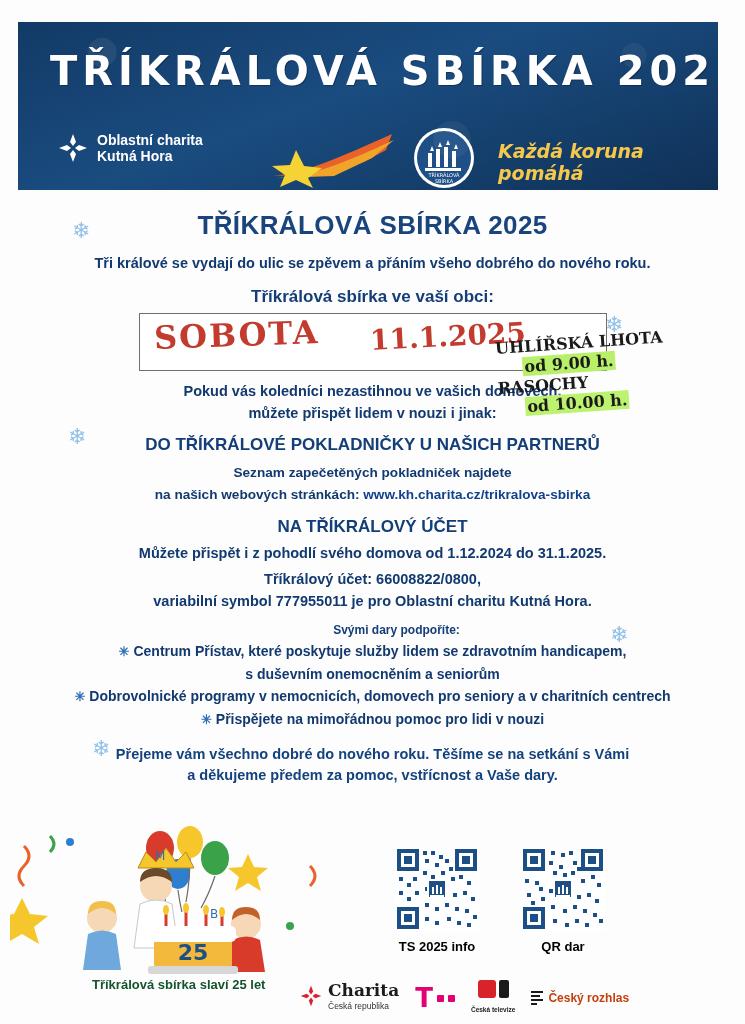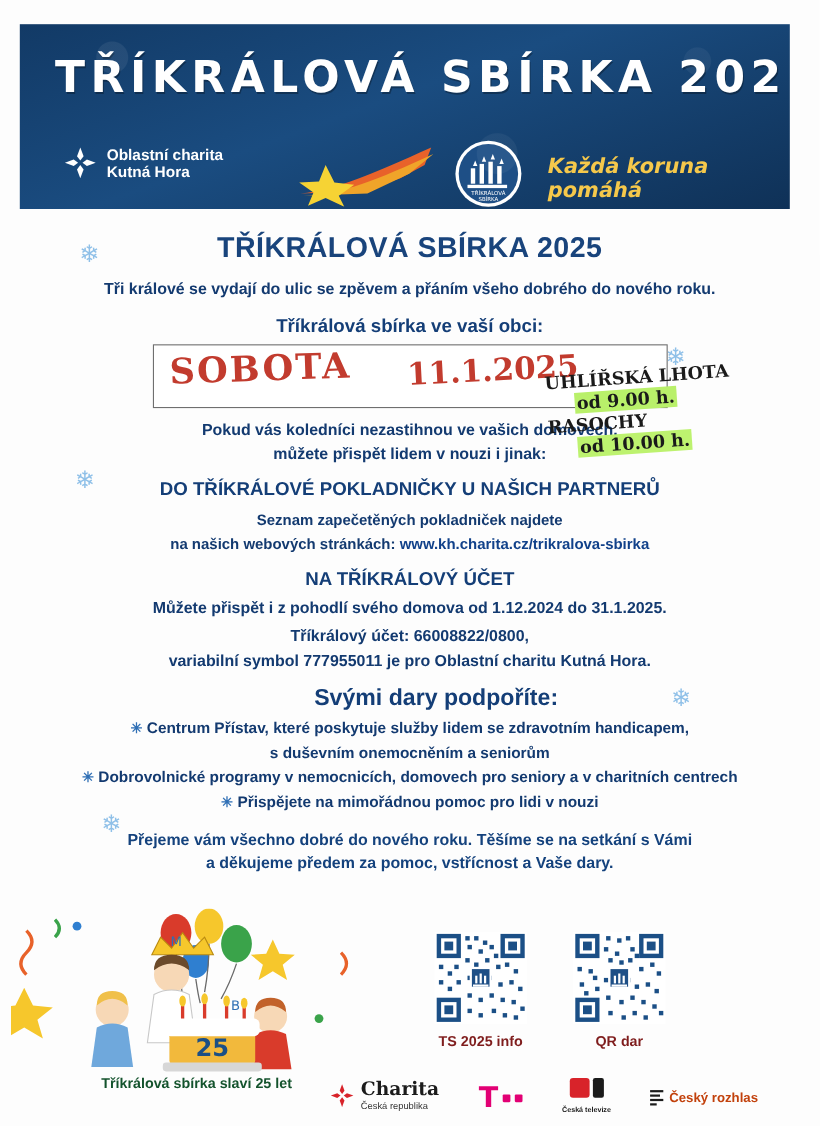--- a/index.html
+++ b/index.html
@@ -159,25 +159,25 @@
   }
   .qr-wrap{
     position:absolute;left:395px;bottom:70px;
     display:flex;gap:42px;
   }
   .qr-item{text-align:center;}
   .qr-code{
     width:84px;height:84px;position:relative;background:#fff;
   }
   .qr-label{
-    margin-top:8px;font-size:13px;font-weight:700;color:#7f1d1d;
+    margin-top:8px;font-size:13px;font-weight:700;color:#000000;
   }
   .partners{
     position:absolute;left:300px;bottom:8px;
-    display:flex;align-items:center;gap:36px;
+    display:flex;align-items:center;gap:16px;
   }
   .charita-cr{display:flex;align-items:center;gap:6px;}
   .charita-cr .txt{line-height:13px;}
   .charita-cr .txt .b{font-size:17px;font-weight:700;color:#1b1b1b;font-family:"DejaVu Serif",serif;}
   .charita-cr .txt .s{font-size:8.5px;color:#333;}
   .tmob{display:flex;align-items:center;gap:4px;}
   .tmob .t{color:#e20074;font-size:26px;font-weight:700;font-family:"DejaVu Sans",sans-serif;}
   .tmob .dot{width:7px;height:7px;background:#e20074;border-radius:1px;}
   .ctv{text-align:center;}
   .ctv .sq{display:flex;gap:3px;align-items:center;justify-content:center;}
@@ -276,21 +276,21 @@
     <div class="p small">
       <span>na našich webových stránkách: </span><span class="link">www.kh.charita.cz/trikralova-sbirka</span>
     </div>
 
     <div class="h3" style="margin-top:12px;font-size:17px;">NA TŘÍKRÁLOVÝ ÚČET</div>
 
     <div class="p" style="margin-top:6px;">Můžete přispět i z pohodlí svého domova od 1.12.2024 do 31.1.2025.</div>
     <div class="p" style="margin-top:6px;">Tříkrálový účet: 66008822/0800,</div>
     <div class="p">variabilní symbol 777955011 je pro Oblastní charitu Kutná Hora.</div>
 
-    <div class="h3" style="margin-top:12px;font-size:21px;margin-left:48px;">Svými dary podpoříte:</div>
+    <div class="h3" style="margin-top:12px;font-size:12px;margin-left:48px;">Svými dary podpoříte:</div>
 
     <div class="bullets">
       <div class="bullet-line">
         <span class="star">✳</span><span>Centrum Přístav, které poskytuje služby lidem se zdravotním handicapem,</span>
       </div>
       <div class="bullet-line">
         <span>s duševním onemocněním a seniorům</span>
       </div>
       <div class="bullet-line">
         <span class="star">✳</span><span>Dobrovolnické programy v nemocnicích, domovech pro seniory a v charitních centrech</span>

